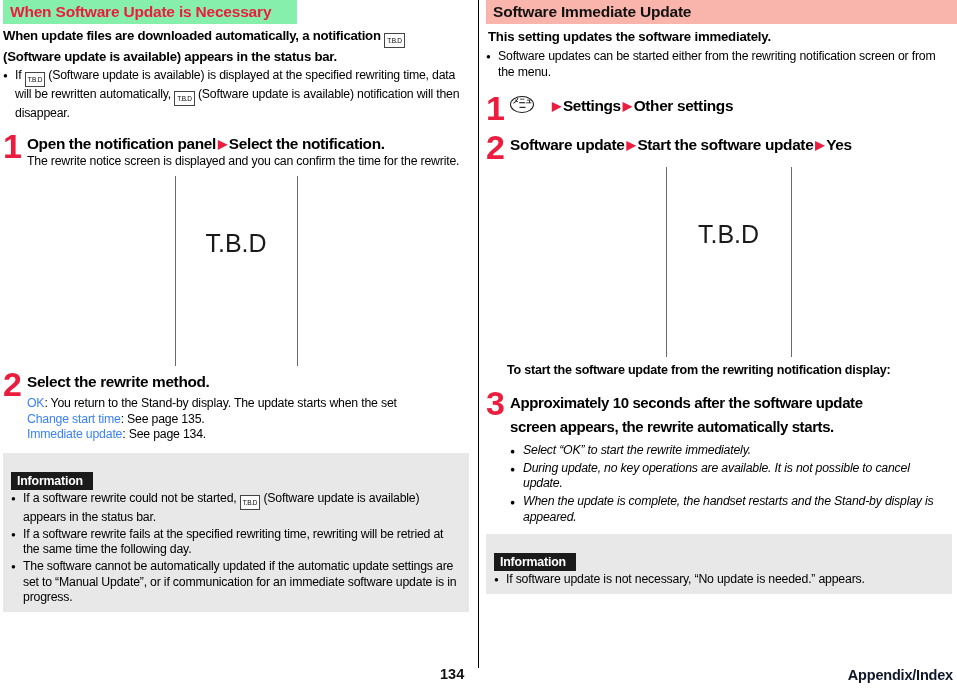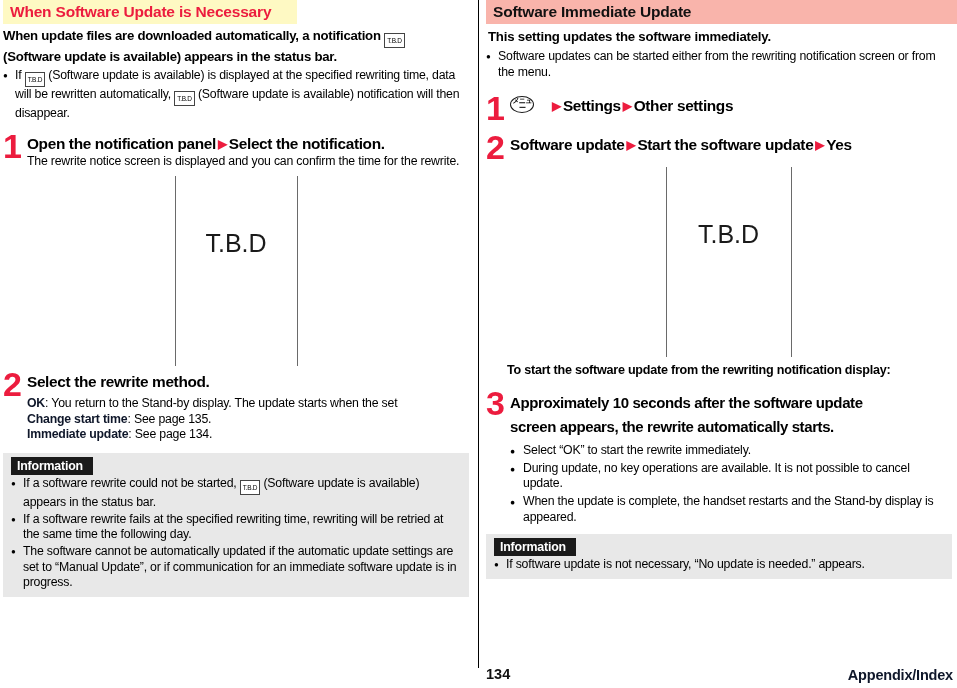--- a/index.html
+++ b/index.html
@@ -39,21 +39,21 @@
 
   
   .sec-head {
     font-size: 15.5px;
     font-weight: bold;
     line-height: 21px;
     padding: 1px 0 2px 7px;
     letter-spacing: -0.2px;
   }
   .sec-head.gray {
-    background: #fef9c3;
+    background: #86efac;
     color: #ec1c3e;
     width: 287px;
   }
   .sec-head.pink {
     background: #f9b4ab;
     color: #111111;
     width: 464px;
   }
 
   
@@ -82,21 +82,21 @@
     letter-spacing: -0.2px;
   }
   .bul::before {
     content: "\25CF";
     position: absolute;
     left: 0;
     top: 0;
     font-size: 8px;
     line-height: 16.5px;
   }
-  .bul.indent2 { padding-left: 13px; }
+  .bul.indent2 { padding-left: 13px; font-style: italic; }
   .bul.indent2::before { font-size: 8.5px; }
 
   
   .tbd-icon {
     display: inline-block;
     border: 1px solid #444;
     font-size: 6.5px;
     line-height: 10px;
     padding: 2px 2px 1px 2px;
     vertical-align: -3px;
@@ -173,22 +173,22 @@
   }
 
   
   .deflist { margin-top: 4px; }
   .defrow {
     font-size: 12.3px;
     line-height: 15.8px;
     letter-spacing: -0.2px;
   }
   .defterm {
-    color: #0f172a;
-    font-weight: bold;
+    color: #3b82f6;
+    font-weight: normal;
   }
   .defcont {
     padding-left: 42px;
     font-size: 12.3px;
     line-height: 15.8px;
   }
 
   
   .tbd-area {
     position: relative;
@@ -217,21 +217,21 @@
   .tbd-area.right .vline.l { left: 180px; }
   .tbd-area.right .vline.r { left: 305px; }
   .tbd-area.right .tbd-text {
     left: 180px;
     width: 125px;
   }
 
   
   .infobox {
     background: #e8e8e8;
-    padding: 3px 8px 6px 8px;
+    padding: 18px 8px 6px 8px;
     margin-top: 8px;
   }
   .info-label {
     display: inline-block;
     background: #1a1a1a;
     color: #ffffff;
     font-size: 12.4px;
     font-weight: bold;
     line-height: 16px;
     padding: 1px 10px 1px 6px;
@@ -263,21 +263,20 @@
     width: 957px;
     height: 22px;
   }
   .page-num {
     position: absolute;
     left: 440px;
     top: 0;
     font-size: 14.5px;
     font-weight: bold;
     color: #111;
-    margin-left: 46px;
   }
   .footer-link {
     position: absolute;
     right: 4px;
     top: 1px;
     font-size: 14.5px;
     font-weight: bold;
     color: #0f172a;
     letter-spacing: -0.2px;
     text-align: center;

